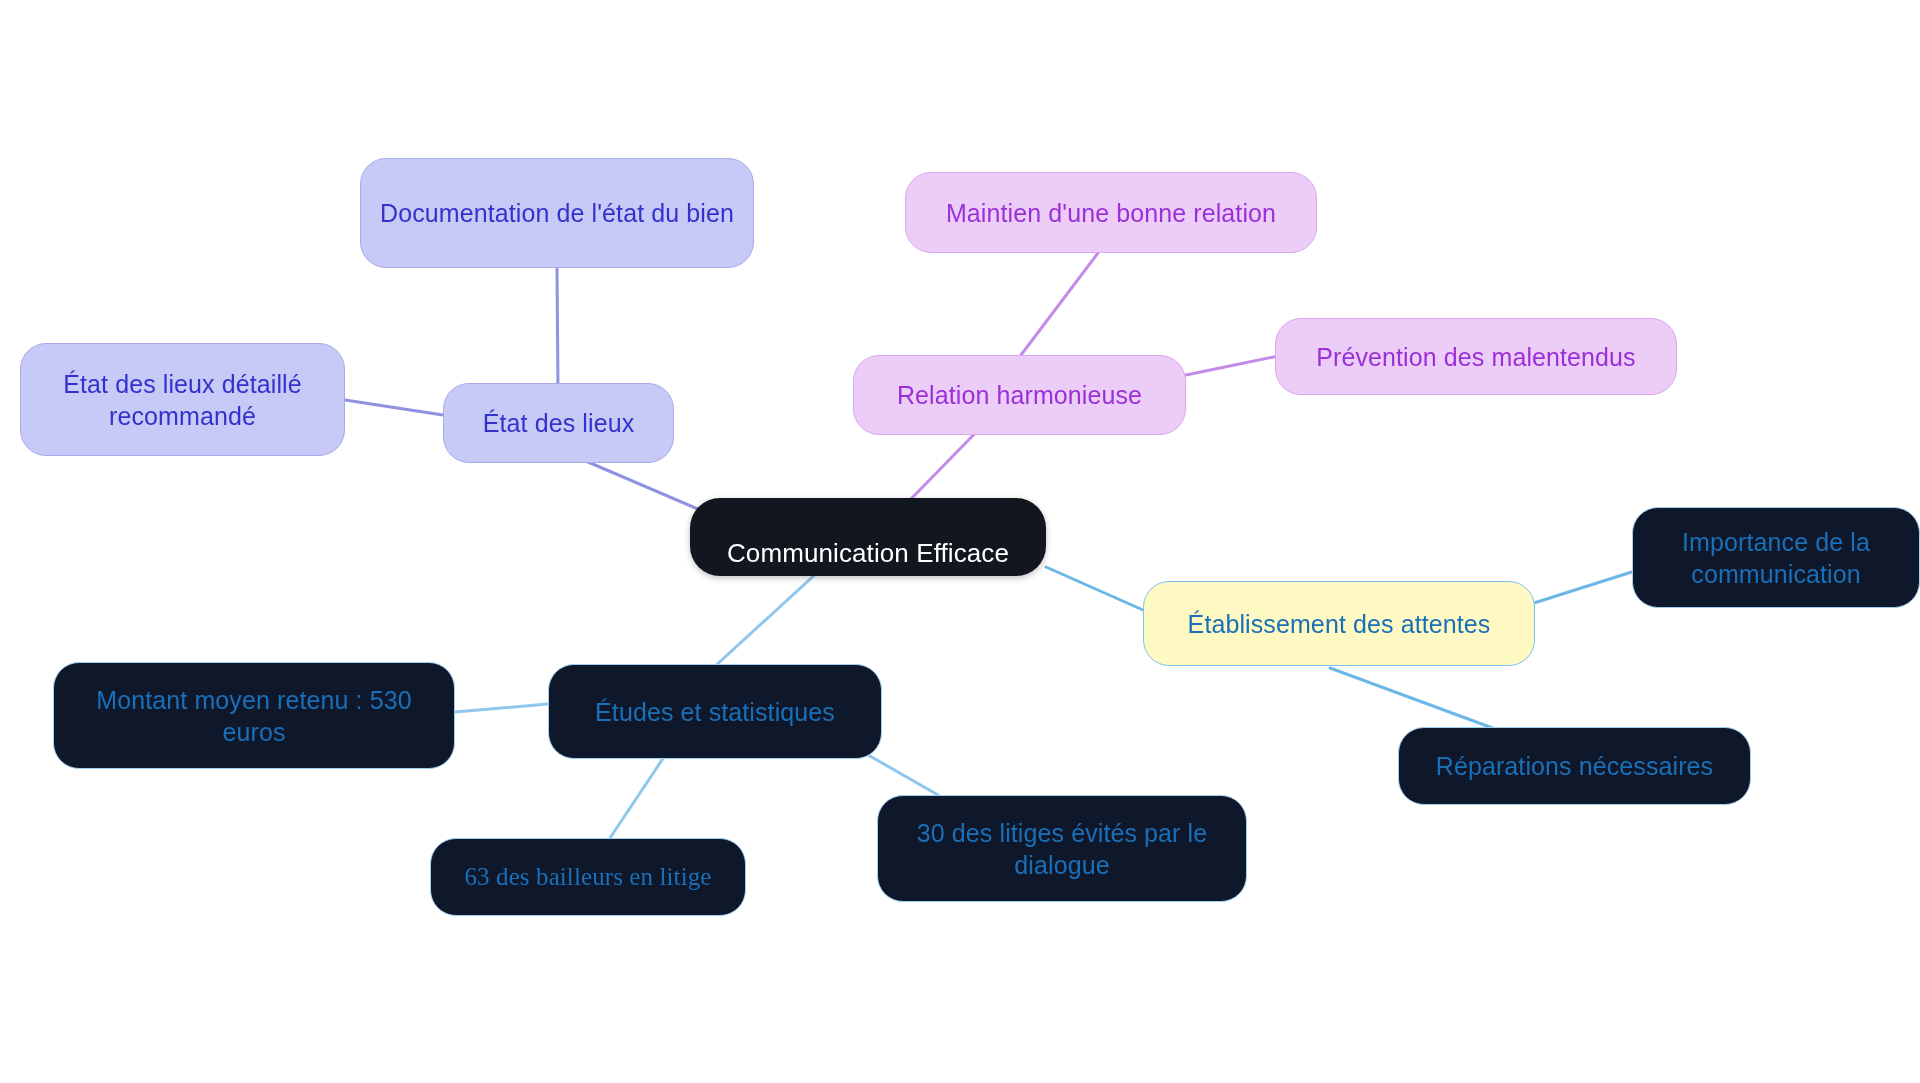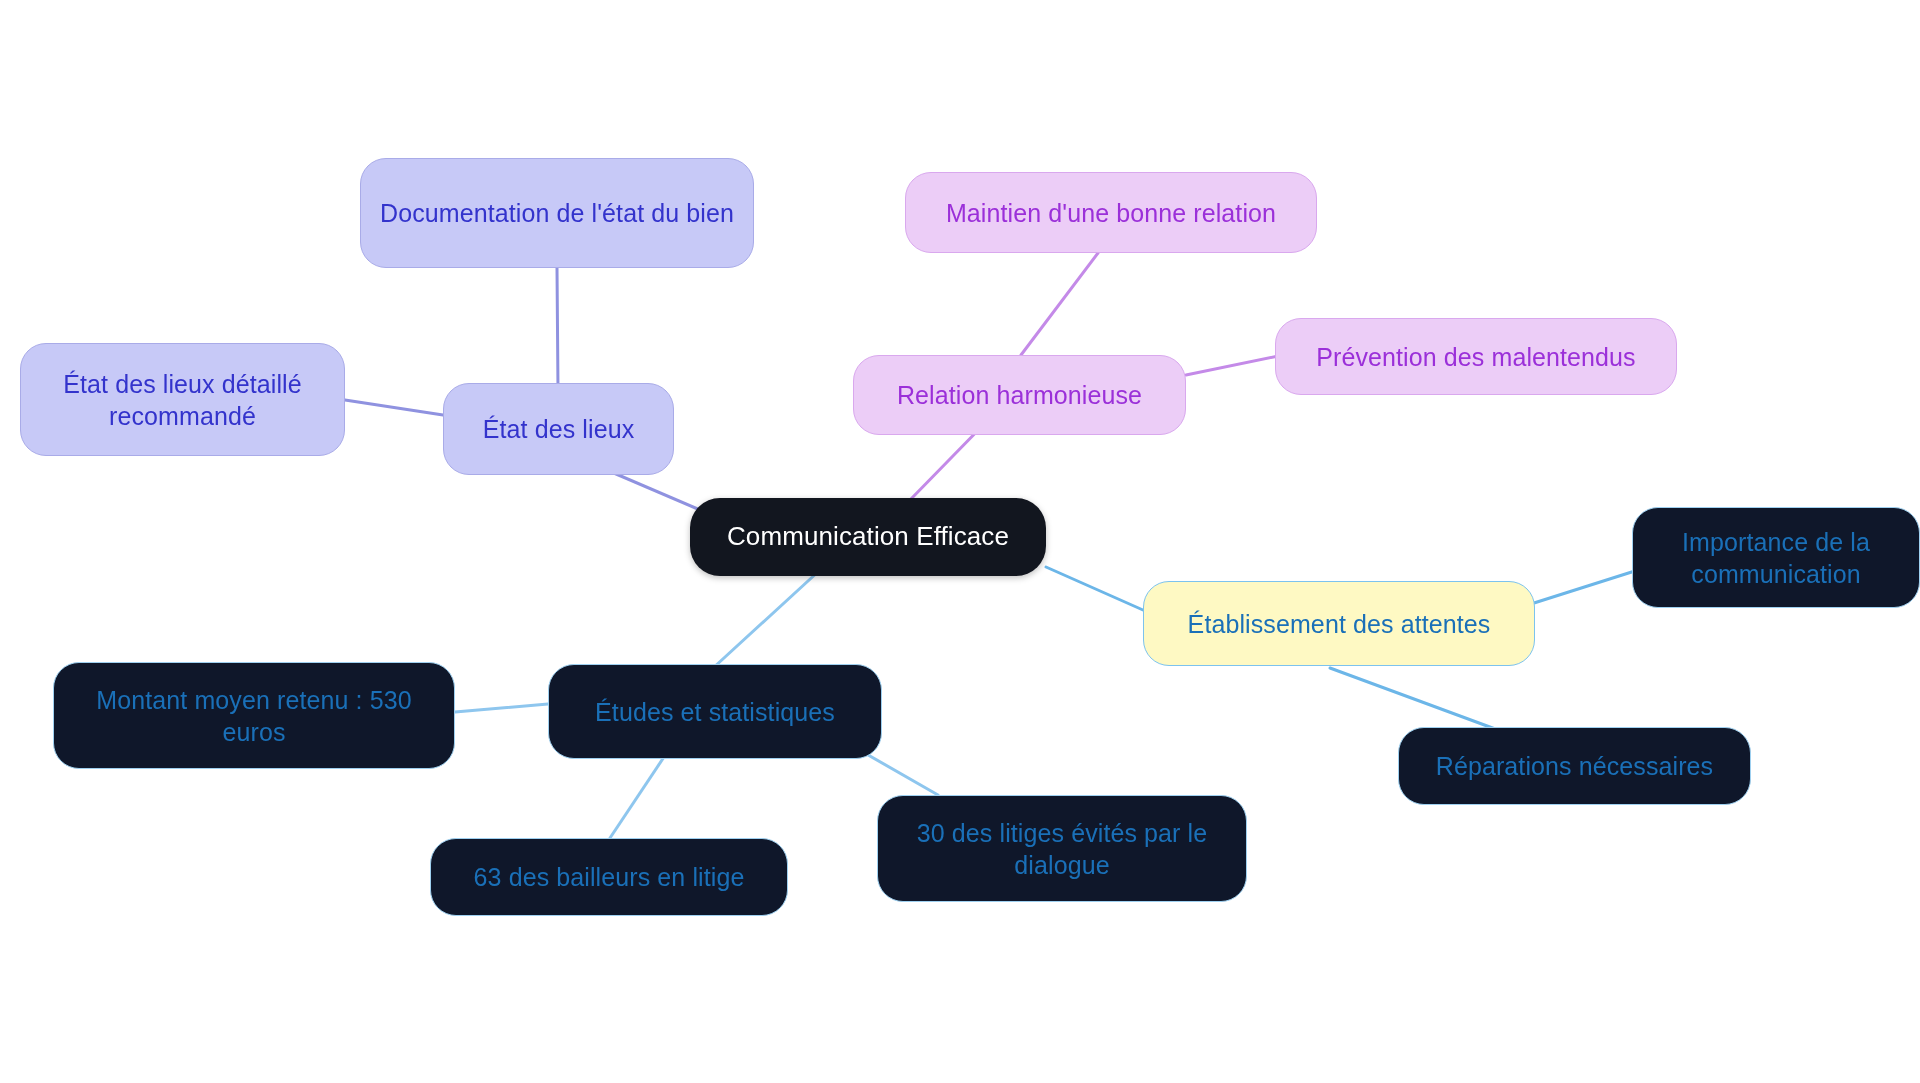--- a/index.html
+++ b/index.html
@@ -41,20 +41,21 @@
     white-space: pre-line;
     letter-spacing: 0.1px;
   }
   .node-root {
     background: #12161f;
     color: #ffffff;
     border: none;
     border-radius: 30px;
     font-size: 26px;
     box-shadow: 0 2px 6px rgba(0,0,0,0.25);
+    align-items: flex-end;
   }
   .node-purple {
     background: #c7c9f7;
     border: 1.6px solid #a9abe8;
     color: #3333cc;
     font-size: 25px;
   }
   .node-pink {
     background: #eccdf7;
     border: 1.6px solid #d9a8ee;
@@ -96,21 +97,21 @@
     </svg>
 
   <div class="node node-purple" style="left:360px; top:158px; width:394px; height:110px;">
     <span>Documentation de l'état du bien</span>
   </div>
 
   <div class="node node-purple" style="left:20px; top:343px; width:325px; height:113px;">
     <span>État des lieux détaillé recommandé</span>
   </div>
 
-  <div class="node node-purple" style="left:443px; top:383px; width:231px; height:92px;">
+  <div class="node node-purple" style="left:443px; top:383px; width:231px; height:80px;">
     <span>État des lieux</span>
   </div>
 
   <div class="node node-pink" style="left:905px; top:172px; width:412px; height:81px;">
     <span>Maintien d'une bonne relation</span>
   </div>
 
   <div class="node node-pink" style="left:853px; top:355px; width:333px; height:80px;">
     <span>Relation harmonieuse</span>
   </div>
@@ -136,21 +137,21 @@
   </div>
 
   <div class="node node-blue" style="left:53px; top:662px; width:402px; height:107px;">
     <span>Montant moyen retenu : 530 euros</span>
   </div>
 
   <div class="node node-blue" style="left:548px; top:664px; width:334px; height:95px;">
     <span>Études et statistiques</span>
   </div>
 
-  <div class="node node-blue" style="left:430px; top:838px; width:358px; height:78px;">
+  <div class="node node-blue" style="left:430px; top:838px; width:316px; height:78px;font-family:Liberation Serif, serif;">
     <span>63 des bailleurs en litige</span>
   </div>
 
   <div class="node node-blue" style="left:877px; top:795px; width:370px; height:107px;">
     <span>30 des litiges évités par le dialogue</span>
   </div>
 
 </div>
 
 </body></html>

